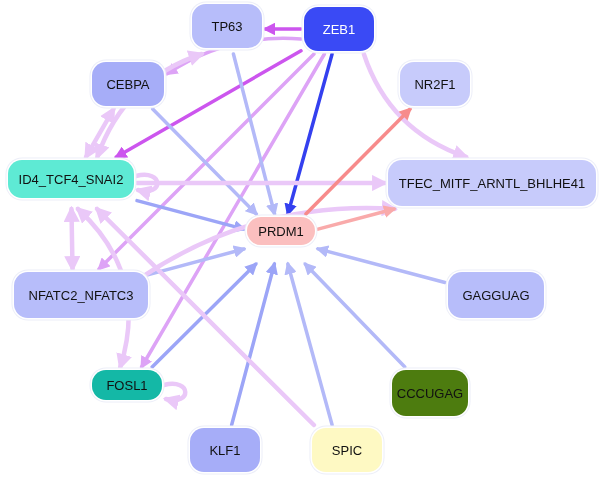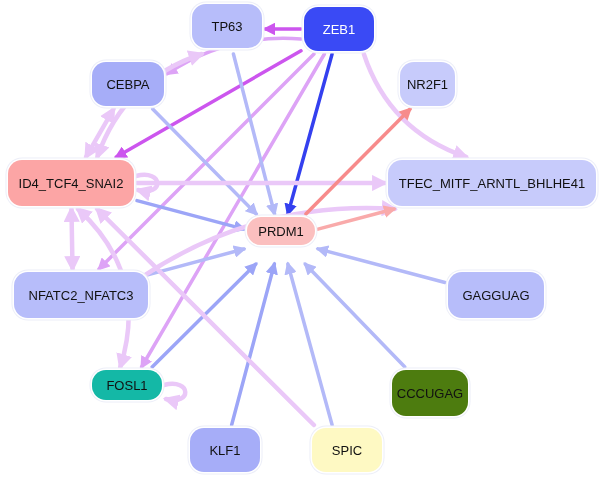--- a/index.html
+++ b/index.html
@@ -73,24 +73,24 @@
 
   <div class="node" style="left: 192px; top: 4px; width: 70px; height: 44px; background: rgb(183, 189, 250); color: rgb(17, 17, 17);">
       <span>TP63</span>
     </div>
   <div class="node" style="left: 304px; top: 7px; width: 70px; height: 44px; background: rgb(58, 74, 245); color: rgb(255, 255, 255);">
       <span>ZEB1</span>
     </div>
   <div class="node" style="left: 92px; top: 62px; width: 72px; height: 44px; background: rgb(166, 173, 248); color: rgb(17, 17, 17);">
       <span>CEBPA</span>
     </div>
-  <div class="node" style="left: 400px; top: 62px; width: 55px; height: 44px; background: rgb(199, 203, 251); color: rgb(17, 17, 17);">
+  <div class="node" style="left: 400px; top: 62px; width: 70px; height: 44px; background: rgb(199, 203, 251); color: rgb(17, 17, 17);">
       <span>NR2F1</span>
     </div>
-  <div class="node" style="left: 8px; top: 160px; width: 126px; height: 46px; background: #fca5a5; color: rgb(17, 17, 17);">
+  <div class="node" style="left: 8px; top: 160px; width: 126px; height: 38px; background: #5eead4; color: rgb(17, 17, 17);">
       <span>ID4_TCF4_SNAI2</span>
     </div>
   <div class="node" style="left: 388px; top: 160px; width: 208px; height: 46px; background: rgb(199, 203, 251); color: rgb(17, 17, 17);">
       <span>TFEC_MITF_ARNTL_BHLHE41</span>
     </div>
   <div class="node" style="left: 247px; top: 217px; width: 68px; height: 28px; background: rgb(251, 191, 191); color: rgb(17, 17, 17);">
       <span>PRDM1</span>
     </div>
   <div class="node" style="left: 14px; top: 272px; width: 134px; height: 46px; background: rgb(183, 189, 250); color: rgb(17, 17, 17);">
       <span>NFATC2_NFATC3</span>

